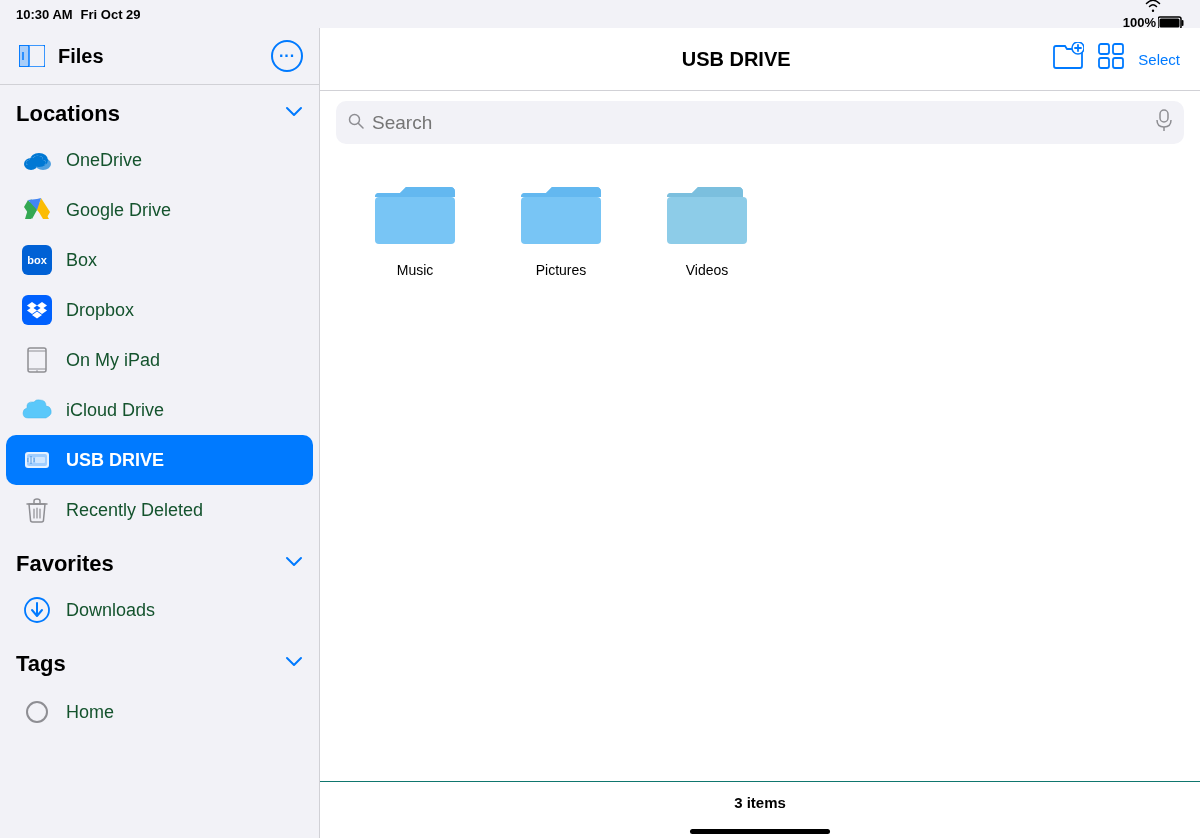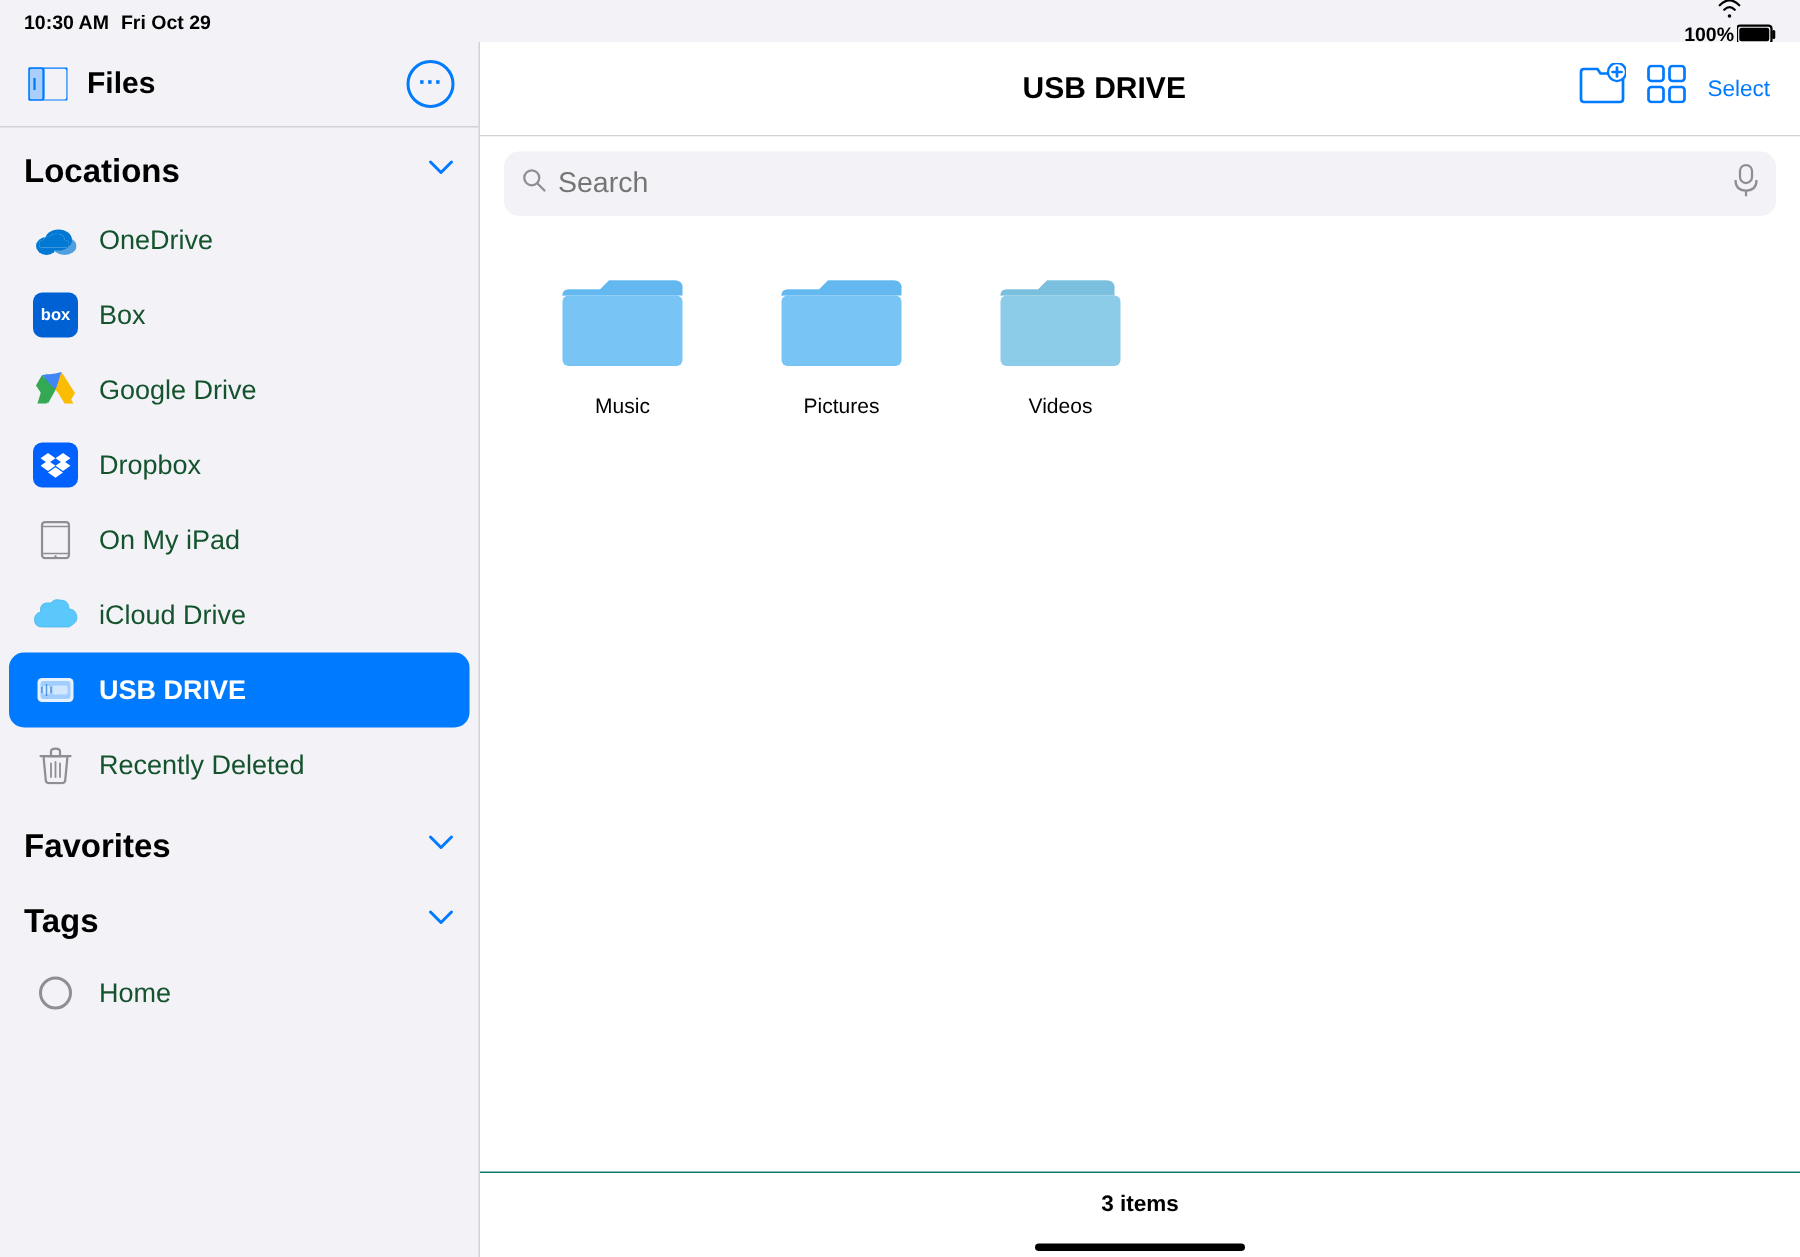--- a/index.html
+++ b/index.html
@@ -385,46 +385,46 @@
           <ellipse cx="8" cy="14" rx="6" ry="5" fill="white" opacity="0"></ellipse>
 
           <path d="M5 15 Q3 15 3 13 Q3 10 6 10 Q7 7 10 8 Q12 5 16 6 Q20 6 20 10 Q23 10 23 13 Q23 15 21 15 Z" fill="white" opacity="0.9"></path>
           <path d="M5 15 Q3 15 3 13 Q3 10 6 10 Q7 7 10 8 Q12 5 16 6 Q20 6 20 10 Q23 10 23 13 Q23 15 21 15 Z" fill="#0078d4"></path>
         </svg>
       </div>
       <span class="item-label">OneDrive</span>
     </div>
 
     <div class="sidebar-item">
-      <div class="item-icon">
-        <div class="box-icon" style="background:#0061D5; width:30px; height:30px; border-radius:6px; display:flex; align-items:center; justify-content:center;">
-          <span style="color:white; font-size:11px; font-weight:800; font-family:Arial;">box</span>
-        </div>
-      </div>
-      <span class="item-label">Box</span>
-    </div>
-
-    <div class="sidebar-item">
       <div class="item-icon gdrive-icon">
         <svg width="28" height="26" viewBox="0 0 28 26">
           <polygon points="14,2 26,22 2,22" fill="none"></polygon>
           <polygon points="14,2 26,22 20,22 10,5" fill="#fbbc04"></polygon>
           <polygon points="2,22 8,22 14,12 8,2" fill="#34a853"></polygon>
           <polygon points="14,12 20,22 8,22" fill="transparent"></polygon>
           <polygon points="8,2 14,2 14,12 8,12" fill="#4285f4" opacity="0"></polygon>
 
           <g>
             <path d="M9 22 L14 13 L5 3 L1 10 Z" fill="#34a853"></path>
             <path d="M14 13 L23 22 L27 15 L18 1 Z" fill="#fbbc04"></path>
             <path d="M1 10 L9 22 L23 22 L27 15 L14 2 L5 3 Z" fill="none"></path>
             <path d="M5 3 L14 2 L18 1 L14 13 Z" fill="#4285f4"></path>
           </g>
         </svg>
       </div>
       <span class="item-label">Google Drive</span>
+    </div>
+
+    <div class="sidebar-item">
+      <div class="item-icon">
+        <div class="box-icon" style="background:#0061D5; width:30px; height:30px; border-radius:6px; display:flex; align-items:center; justify-content:center;">
+          <span style="color:white; font-size:11px; font-weight:800; font-family:Arial;">box</span>
+        </div>
+      </div>
+      <span class="item-label">Box</span>
     </div>
 
     <div class="sidebar-item">
       <div class="item-icon">
         <div style="width:30px; height:30px; background:#0061fe; border-radius:6px; display:flex; align-items:center; justify-content:center;">
           <svg width="20" height="18" viewBox="0 0 20 18">
             <polygon points="5,1 10,4.5 5,8 0,4.5" fill="white"></polygon>
             <polygon points="15,1 20,4.5 15,8 10,4.5" fill="white"></polygon>
             <polygon points="0,9.5 5,6 10,9.5 5,13" fill="white"></polygon>
             <polygon points="10,9.5 15,6 20,9.5 15,13" fill="white"></polygon>
@@ -486,20 +486,30 @@
 
     <div class="section-header">
       <span class="section-title">Favorites</span>
       <span class="chevron-btn">
         <svg width="18" height="12" viewBox="0 0 18 12">
             <path d="M2 3 L9 10 L16 3" stroke="#007aff" stroke-width="2" fill="none" stroke-linecap="round" stroke-linejoin="round"></path>
           </svg>
       </span>
     </div>
 
+    <div class="sidebar-item">
+      <div class="item-icon downloads-icon">
+        <svg width="28" height="28" viewBox="0 0 28 28">
+          <circle cx="14" cy="14" r="12" fill="none" stroke="#007aff" stroke-width="1.8"></circle>
+          <line x1="14" y1="7" x2="14" y2="18" stroke="#007aff" stroke-width="2" stroke-linecap="round"></line>
+          <polyline points="9,14 14,20 19,14" fill="none" stroke="#007aff" stroke-width="2" stroke-linecap="round" stroke-linejoin="round"></polyline>
+        </svg>
+      </div>
+      <span class="item-label">Downloads</span>
+    </div>
 
     <div class="section-header tags-section">
       <span class="section-title">Tags</span>
       <span class="chevron-btn">
         <svg width="18" height="12" viewBox="0 0 18 12">
             <path d="M2 3 L9 10 L16 3" stroke="#007aff" stroke-width="2" fill="none" stroke-linecap="round" stroke-linejoin="round"></path>
           </svg>
       </span>
     </div>
 

